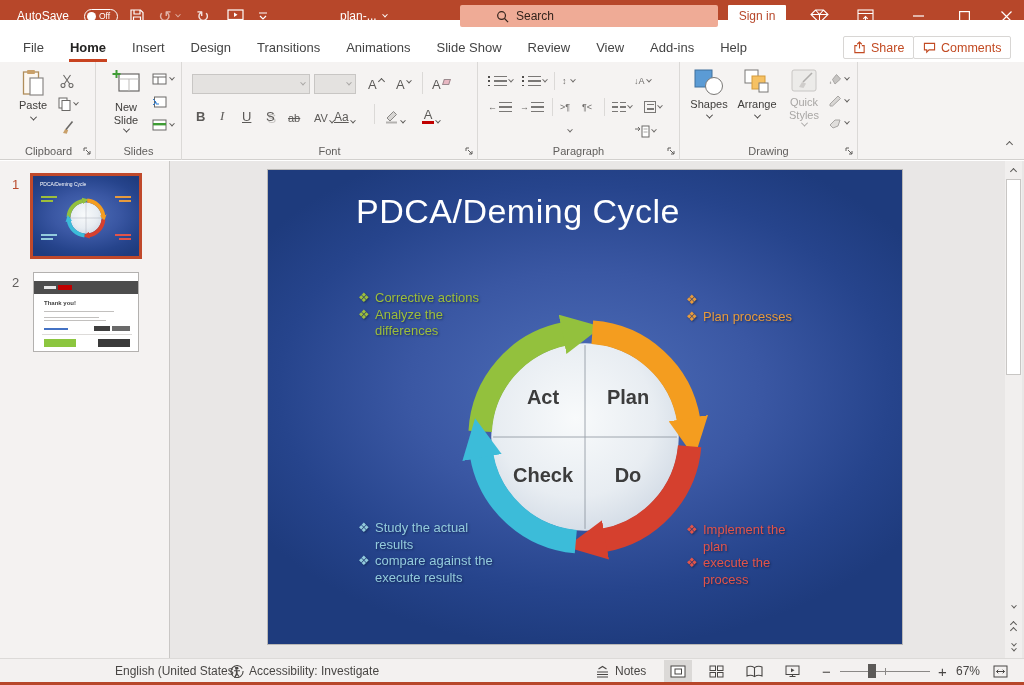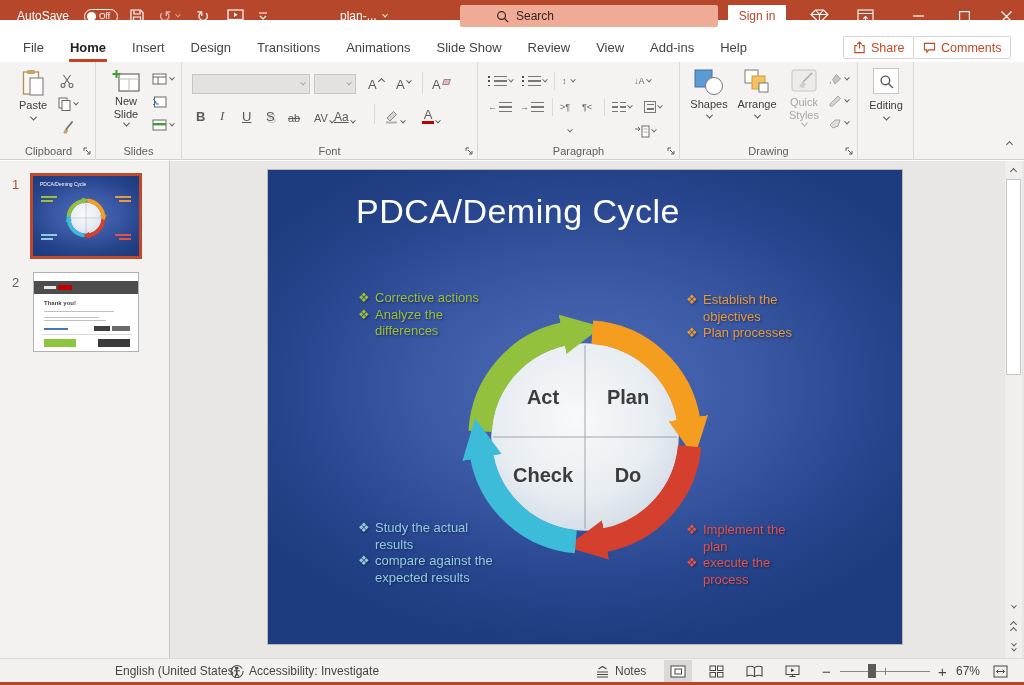--- a/index.html
+++ b/index.html
@@ -247,21 +247,21 @@
         </div>
     </div>
 
     <div class="rgroup" style="left:96px;width:86px;">
       <div class="bigbtn" style="left:6px;top:7px;width:48px;">
         <svg width="28" height="24" viewBox="0 0 28 24">
             <rect x="7" y="5" width="20" height="17" fill="#fff" stroke="#6a6866" stroke-width="1.2"></rect>
             <path d="M7 10 h20 M17 10 v12" stroke="#bdbbb9"></path>
             <path d="M4.5 1 v8 M0.5 5 h8" stroke="#3f9c35" stroke-width="2"></path>
           </svg>
-        <span style="margin-top:2px;width:40px;">New Slide</span>
+        <span style="margin-top:8px;width:40px;">New Slide</span>
           <span class="cv" style="margin-top:1px;"></span>
       </div>
       <div class="mini" style="left:56px;top:11px;">
         <svg width="15" height="12" viewBox="0 0 15 12">
             <rect x="1" y="1" width="13" height="10" fill="#fff" stroke="#6a6866"></rect>
             <path d="M1 4 h13 M6 4 v7" stroke="#6a6866"></path>
           </svg>
         <span class="cv sm"></span>
       </div>
       <div class="mini" style="left:56px;top:34px;">
@@ -459,32 +459,20 @@
         <span class="cv sm"></span>
       </div>
       <div class="glabel">Drawing</div>
       <div class="launcher">
           <svg width="10" height="10" viewBox="0 0 10 10">
             <path d="M2 2 v3 M2 2 h3 M4 4 l4 4 M8 5 v3 h-3" stroke="#605e5c" fill="none"></path>
           </svg>
         </div>
     </div>
 
-    <div class="rgroup" style="left:858px;width:56px;">
-      <div class="bigbtn" style="left:9px;top:6px;width:38px;">
-        <span class="tile">
-          <svg width="15" height="15" viewBox="0 0 14 14">
-              <circle cx="6" cy="6" r="4" fill="none" stroke="#55585c" stroke-width="1.3"></circle>
-              <path d="M9 9 L13 13" stroke="#55585c" stroke-width="1.3"></path>
-            </svg>
-        </span>
-        <span style="margin-top:5px;">Editing</span>
-        <span class="cv" style="margin-top:4px;"></span>
-      </div>
-    </div>
 
 
     <div class="abs" style="right:12px;bottom:8px;color:#605e5c;"><span class="cvu"></span></div>
   </div>
 
   <div class="content">
 
     <div class="thumbs">
       <div class="tnum sel" style="top:16px;">1</div>
       <div class="thumbframe" style="left:30px;top:12px;">
@@ -539,35 +527,34 @@
             <span>Corrective actions</span>
           </div>
         <div class="noteitem">
             <span class="bt">❖</span>
             <span>Analyze the differences</span>
           </div>
       </div>
       <div class="noteblock" style="left:418px;top:122px;width:114px;color:#e79a3c;">
         <div class="noteitem">
             <span class="bt">❖</span>
-            <span>Establish the objectives</span>
           </div>
         <div class="noteitem">
             <span class="bt">❖</span>
             <span>Plan processes</span>
           </div>
       </div>
       <div class="noteblock" style="left:90px;top:350px;width:140px;color:#93cbdd;">
         <div class="noteitem">
             <span class="bt">❖</span>
             <span>Study the actual results</span>
           </div>
         <div class="noteitem">
             <span class="bt">❖</span>
-            <span>compare against the expected results</span>
+            <span>compare against the execute results</span>
           </div>
       </div>
       <div class="noteblock" style="left:418px;top:352px;width:116px;color:#e2544a;">
         <div class="noteitem">
             <span class="bt">❖</span>
             <span>Implement the plan</span>
           </div>
         <div class="noteitem">
             <span class="bt">❖</span>
             <span>execute the process</span>

